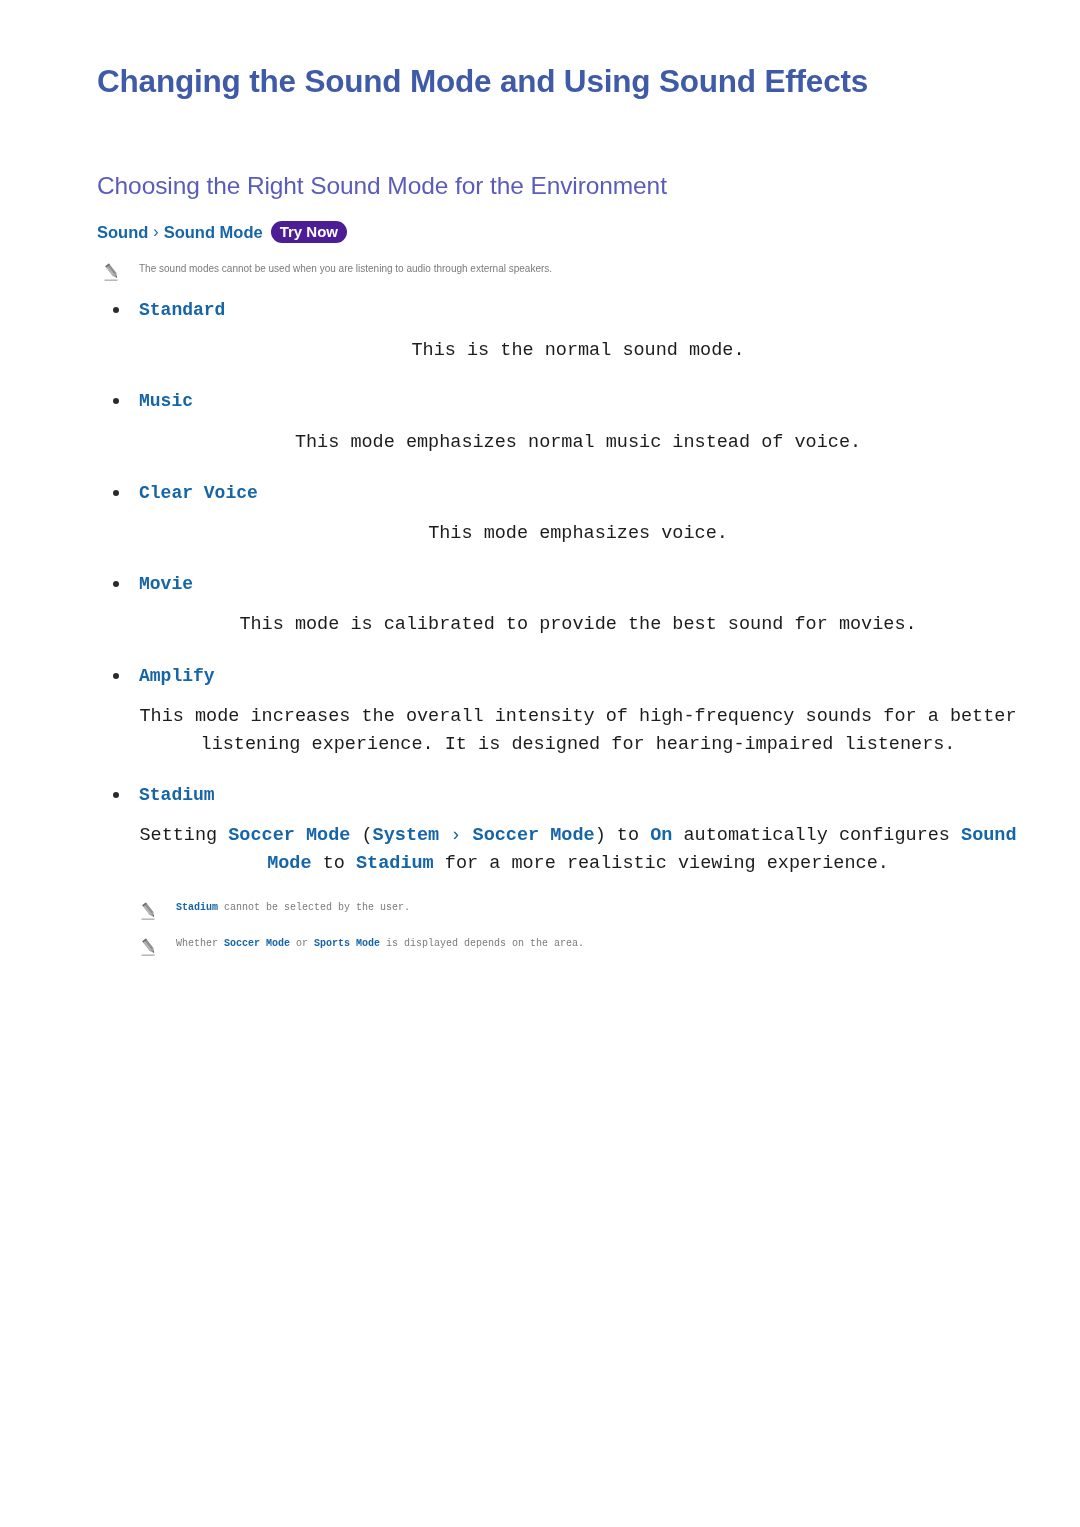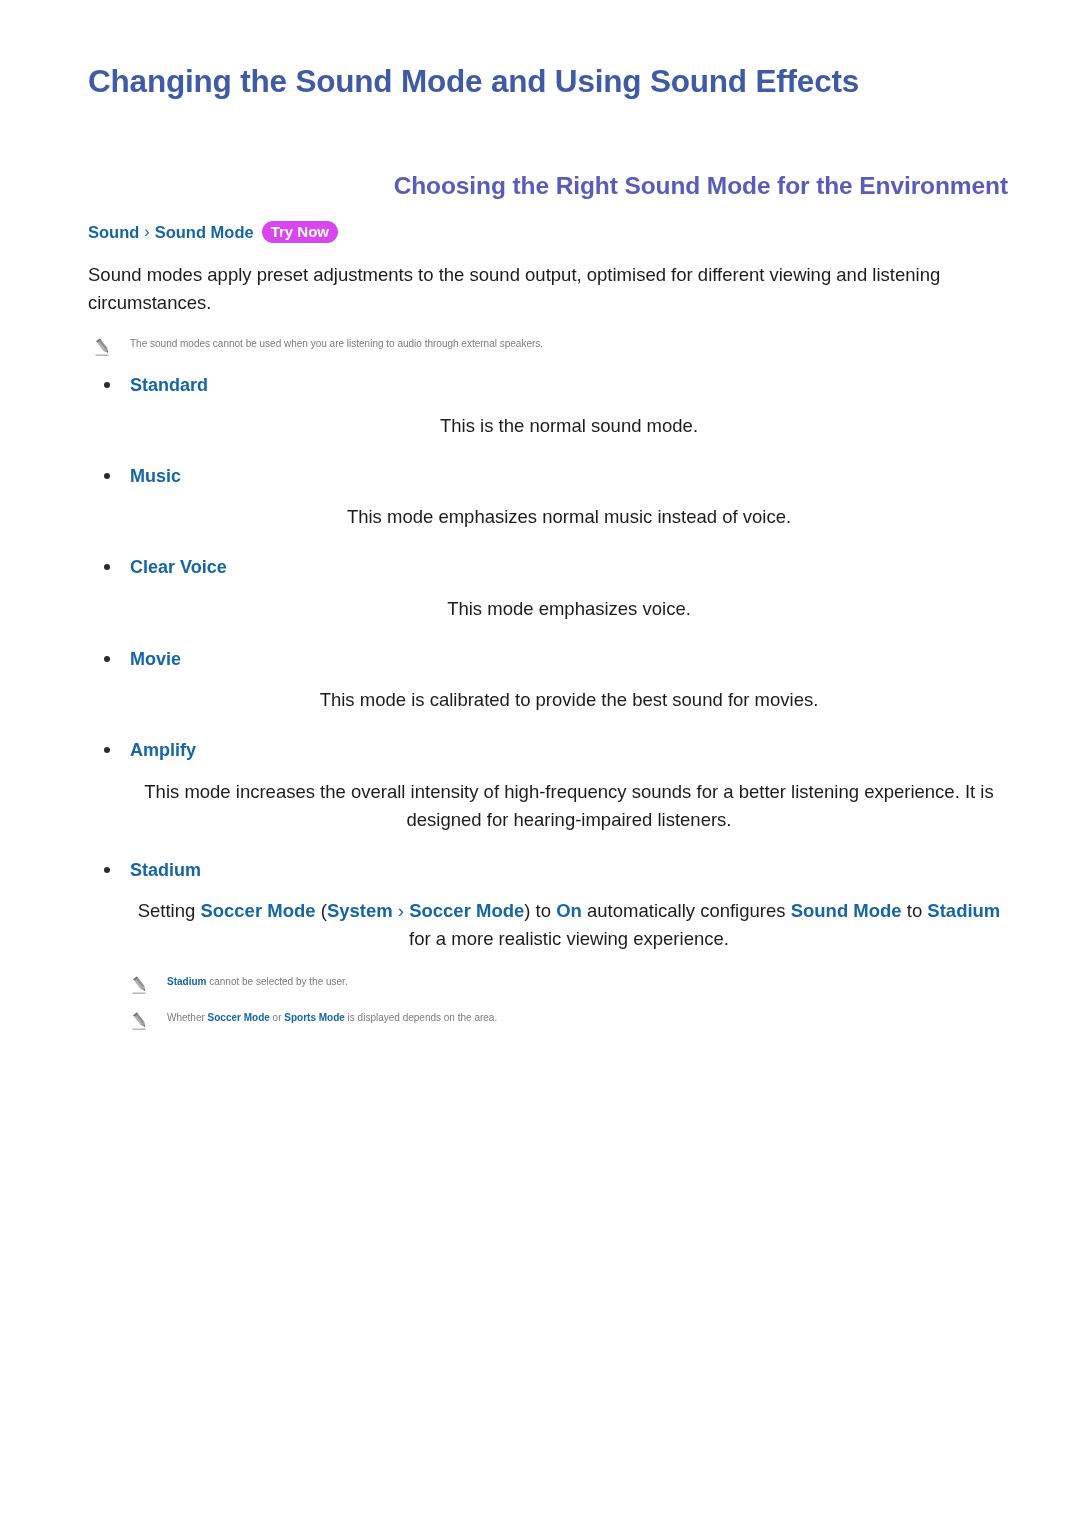--- a/index.html
+++ b/index.html
@@ -17,44 +17,43 @@
   .page {
     position: absolute;
     left: 0; top: 0;
     width: 1080px;
     height: 1527px;
     background: #ffffff;
     overflow: hidden;
   }
   .content {
     position: absolute;
-    left: 88px;
+    left: 97px;
     top: 62px;
     width: 920px;
   }
 
   
   .doc-title {
     font-size: 31.5px;
     font-weight: bold;
     color: #3f5aa6;
     letter-spacing: -0.2px;
     line-height: 1.22;
     margin: 0 0 0 0;
     white-space: nowrap;
   }
   .section-title {
     font-size: 24.5px;
-    font-weight: bold;
+    font-weight: normal;
     color: #5a5cbb;
     letter-spacing: -0.1px;
     line-height: 1.2;
     margin: 71px 0 0 0;
     white-space: nowrap;
-    text-align: right;
   }
 
   
   .breadcrumb {
     margin-top: 20px;
     font-size: 16.5px;
     font-weight: bold;
     color: #1565a8;
     line-height: 1.4;
     display: flex;
@@ -63,21 +62,21 @@
   }
   .breadcrumb .crumb { color: #1565a8; }
   .breadcrumb .sep {
     color: #1565a8;
     margin: 0 5px;
     font-weight: normal;
     font-size: 16px;
   }
   .try-now {
     display: inline-block;
-    background: #d946ef;
+    background: #4c1d95;
     color: #ffffff;
     font-size: 15px;
     font-weight: bold;
     border-radius: 11px;
     padding: 2px 9px 3px 9px;
     margin-left: 8px;
     line-height: 1.15;
     white-space: nowrap;
   }
 
@@ -113,21 +112,21 @@
     height: 20px;
     display: block;
   }
   .note b {
     color: #1565a8;
     font-weight: bold;
   }
 
   
   .bullets { margin-top: 22px; }
-  .bullet-item { margin-top: 24px; }
+  .bullet-item { margin-top: 24px; font-family: Liberation Mono, monospace; }
   .bullet-item:first-child { margin-top: 0; }
   .bullet-head {
     position: relative;
     padding-left: 42px;
     font-size: 18px;
     font-weight: bold;
     color: #1565a8;
     line-height: 1.35;
   }
   .bullet-head .dot {
@@ -165,21 +164,20 @@
 
     <h2 class="section-title">Choosing the Right Sound Mode for the Environment</h2>
 
     <div class="breadcrumb">
       <span class="crumb">Sound</span>
       <span class="sep">›</span>
       <span class="crumb">Sound Mode</span>
       <span class="try-now">Try Now</span>
     </div>
 
-    <p class="para">Sound modes apply preset adjustments to the sound output, optimised for different viewing and listening circumstances.</p>
 
     <div class="note">
       <span class="pencil">
         <svg viewBox="0 0 18 20" width="18" height="20" aria-hidden="true">
           <g transform="rotate(-38 9 9)">
             <rect x="6.6" y="1.2" width="4.6" height="12.2" fill="#8f8f8f"></rect>
             <rect x="6.6" y="1.2" width="2.3" height="12.2" fill="#b4b4b4"></rect>
             <rect x="6.6" y="1.2" width="4.6" height="1.6" fill="#6f6f6f"></rect>
             <polygon points="6.6,13.4 11.2,13.4 8.9,17.4" fill="#9b9b9b"></polygon>
             <polygon points="8.0,15.9 9.8,15.9 8.9,17.4" fill="#4a4a4a"></polygon>

